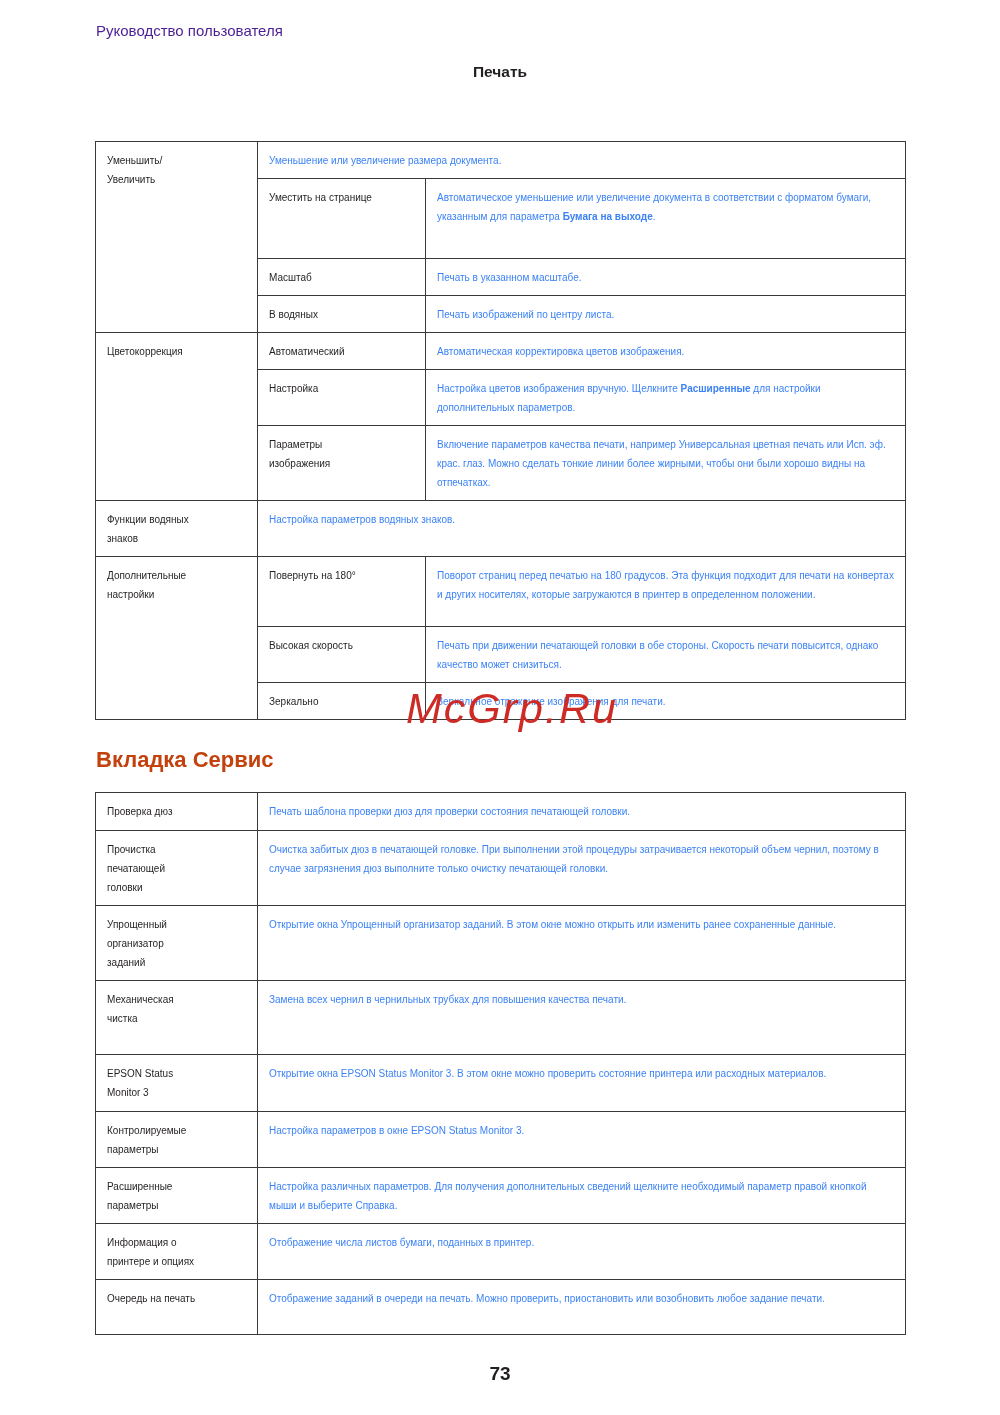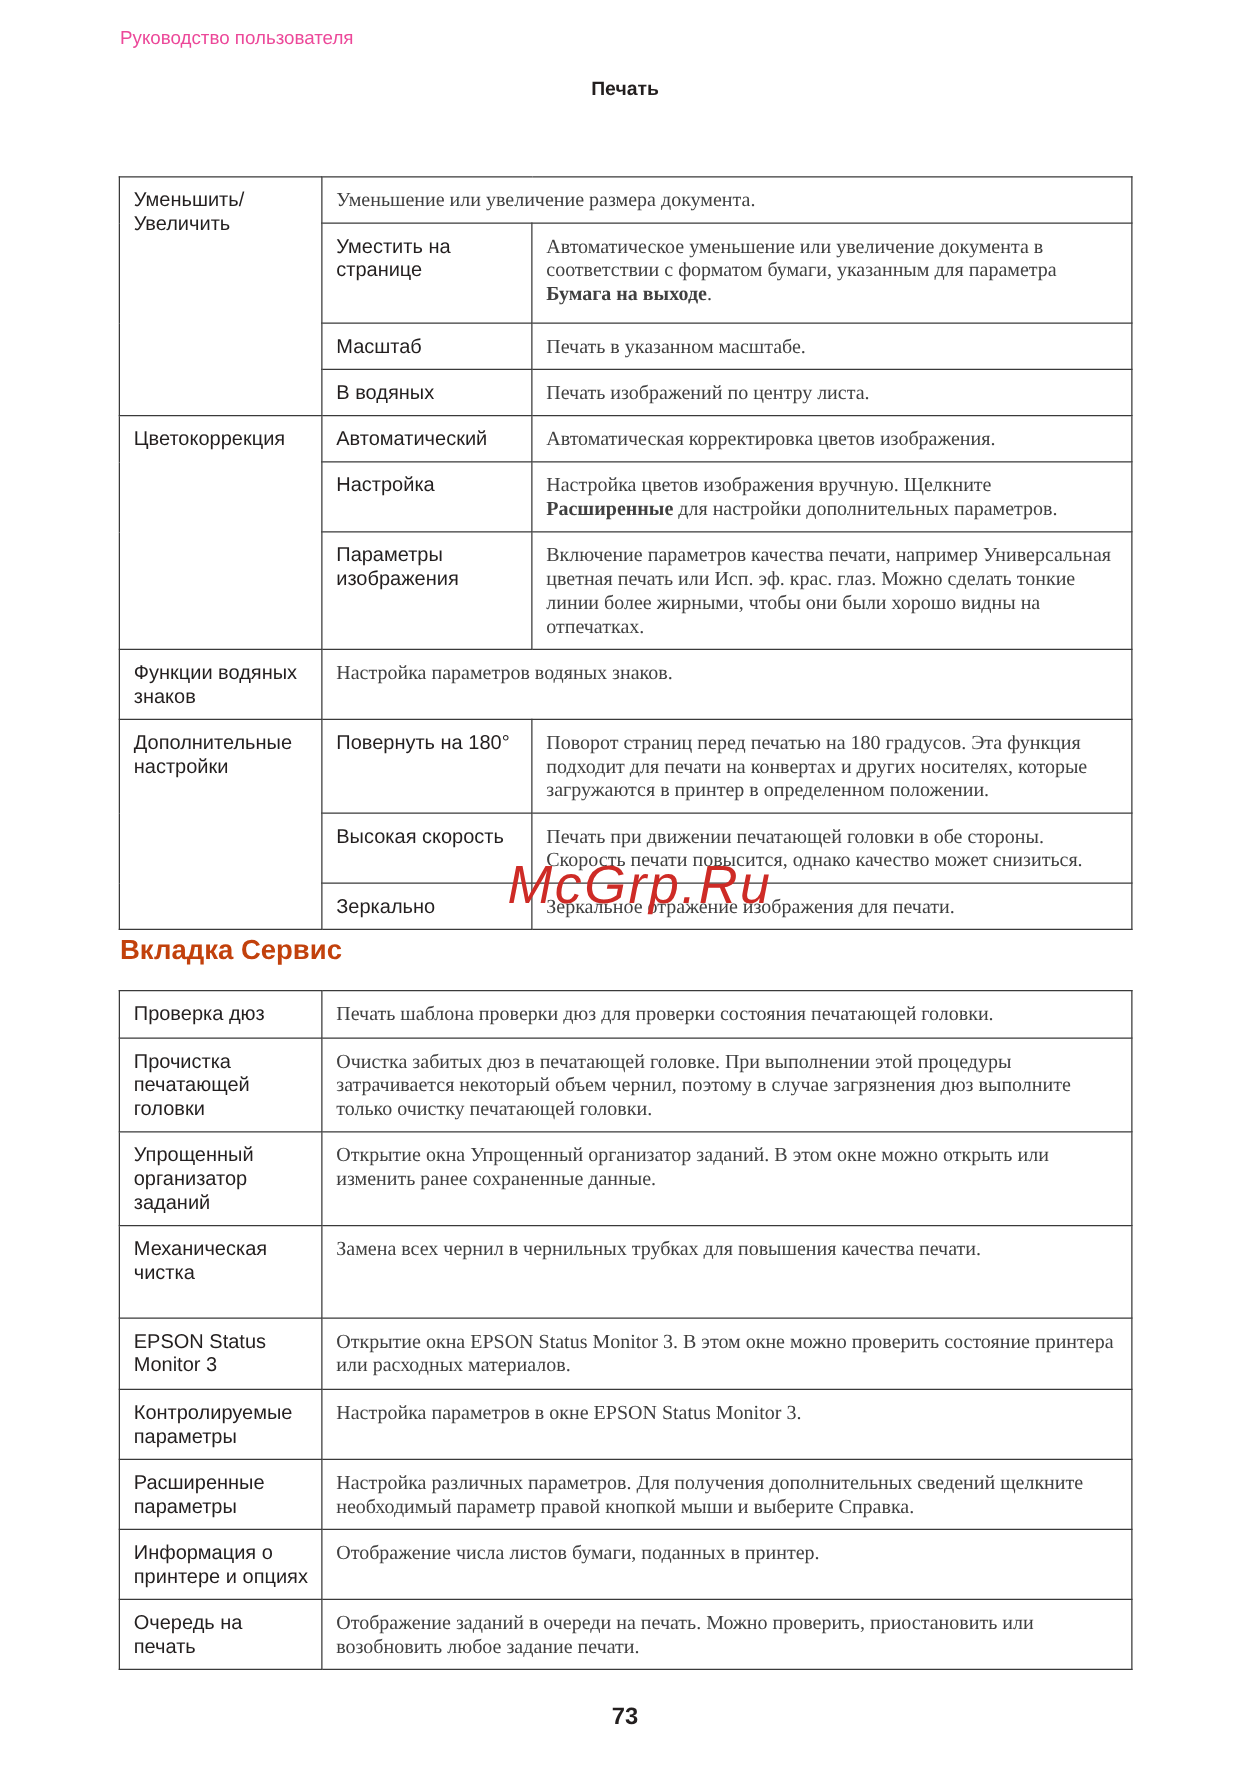--- a/index.html
+++ b/index.html
@@ -11,21 +11,21 @@
     background: #ffffff;
     font-family: "Liberation Sans", "DejaVu Sans", sans-serif;
     color: #231f1f;
     overflow: hidden;
   }
   .doc-title {
     position: absolute;
     top: 22px;
     left: 96px;
     font-size: 15px;
-    color: #ec4899;
+    color: #4c1d95;
   }
   .chapter-title {
     position: absolute;
     top: 63px;
     left: 0;
     width: 100%;
     text-align: center;
     font-size: 15.5px;
     font-weight: bold;
   }
@@ -34,26 +34,26 @@
     left: 95px;
     width: 810px;
     border-collapse: collapse;
     table-layout: fixed;
   }
   table.t1 { top: 141px; }
   table.t2 { top: 792px; border-radius: 11px; }
   table.datatable td {
     border: 1px solid #3a3a3a;
     vertical-align: top;
-    font-size: 16px;
+    font-size: 10px;
     line-height: 19px;
     padding: 9px 10px 8px 11px;
   }
   td.term, td.option { white-space: pre-line; }
-  td.desc { color: #404040; font-family: Liberation Serif, serif; }
+  td.desc { color: #3b82f6; }
   .b { font-weight: bold; }
   
   .t1 tr:nth-child(1)  { height: 37px; }
   .t1 tr:nth-child(2)  { height: 80px; }
   .t1 tr:nth-child(3)  { height: 37px; }
   .t1 tr:nth-child(4)  { height: 36px; }
   .t1 tr:nth-child(5)  { height: 35px; }
   .t1 tr:nth-child(6)  { height: 55px; }
   .t1 tr:nth-child(7)  { height: 70px; }
   .t1 tr:nth-child(8)  { height: 55px; }

